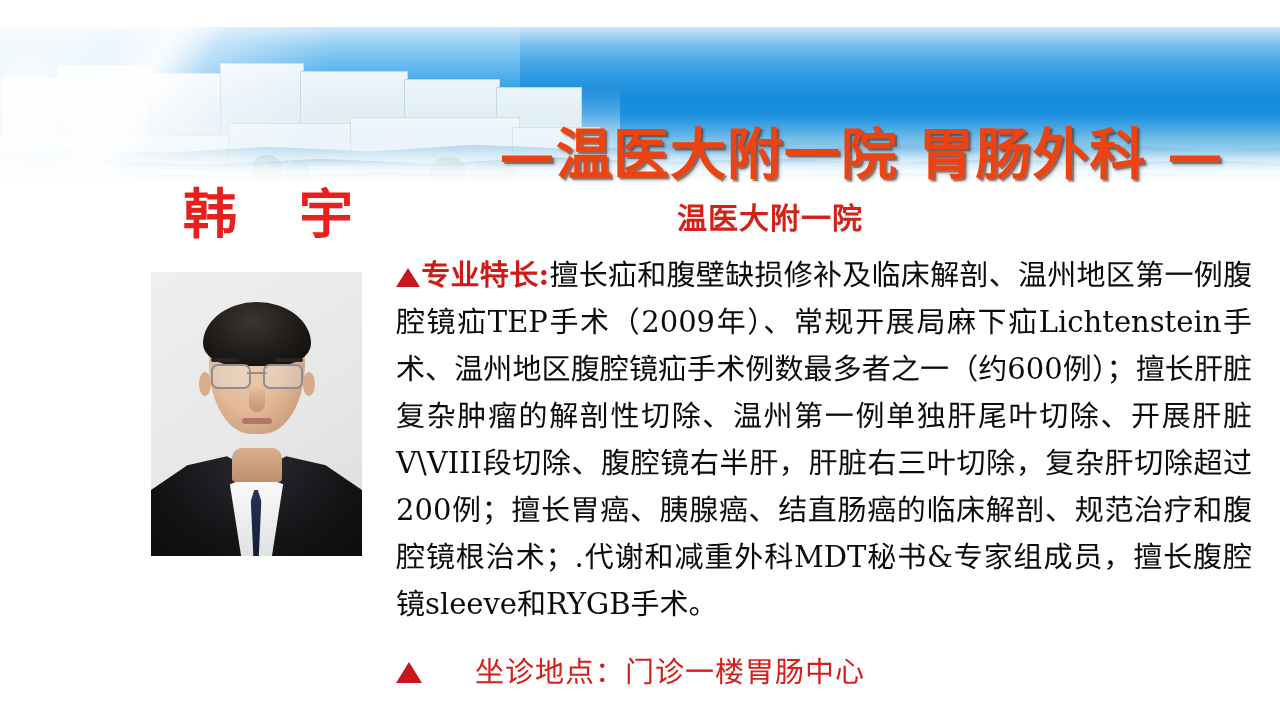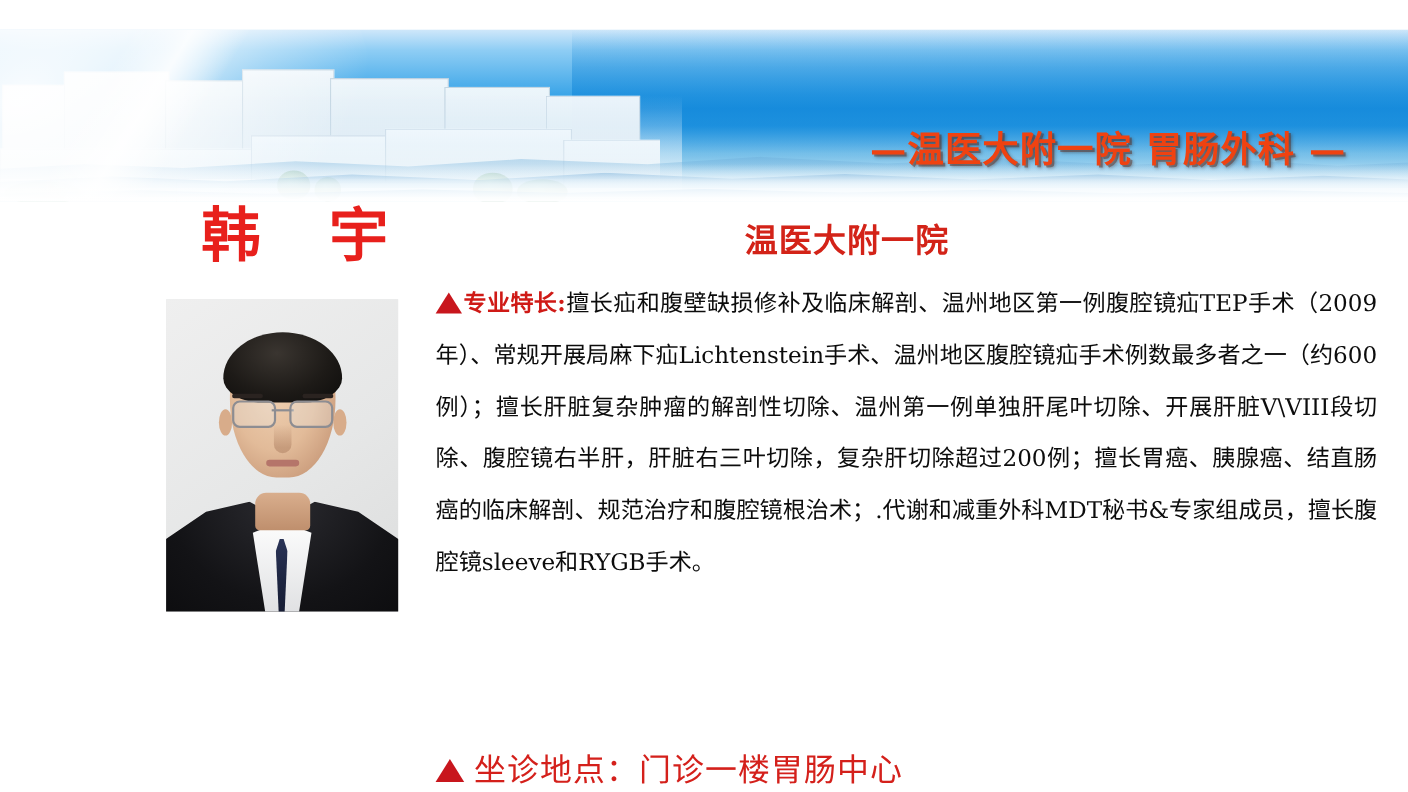--- a/index.html
+++ b/index.html
@@ -158,21 +158,21 @@
   .banner-title {
     position: absolute;
     left: 0;
     top: 82px;
     width: 1280px;
     padding-right: 56px;
     box-sizing: border-box;
     text-align: right;
     font-family: "DejaVu Serif", "Liberation Serif", serif;
     font-weight: bold;
-    font-size: 33px;
+    font-size: 56px;
     letter-spacing: 1px;
     color: #ef4211;
     text-shadow: 2px 2px 0 rgba(90,40,25,0.45), 3px 3px 3px rgba(60,30,20,0.35);
     white-space: nowrap;
   }
 
   
   .doctor-name {
     position: absolute;
     left: 150px;
@@ -343,21 +343,21 @@
     color: #d32318;
     letter-spacing: 1px;
   }
 
   .specialty {
     position: absolute;
     left: 396px;
     top: 252px;
     width: 856px;
     font-family: "DejaVu Serif", "Liberation Serif", serif;
-    font-size: 21px;
+    font-size: 29px;
     line-height: 47px;
     color: #0c0c0c;
     text-align: justify;
     text-align-last: left;
     text-indent: 0;
   }
   .specialty .lead {
     color: #cf1a16;
     font-weight: bold;
   }
@@ -386,21 +386,21 @@
   }
   .schedule-row .tri {
     border-left-width: 13px;
     border-right-width: 13px;
     border-bottom-width: 21px;
     border-bottom-color: #c8161d;
     margin-right: 9px;
     vertical-align: middle;
   }
   .row-time  { top: 598px; }
-  .row-place { top: 680px; }
+  .row-place { top: 652px; gap: 44px; }
 </style>
 </head>
 <body>
 
 <div class="slide">
 
   <div class="banner">
     <div class="sky-deep"></div>
 
     <div class="campus">

